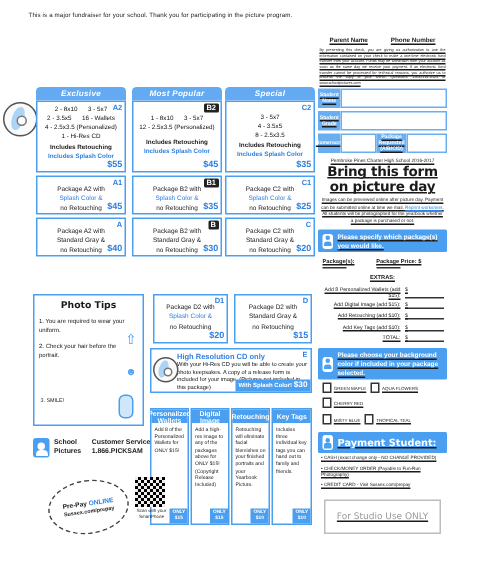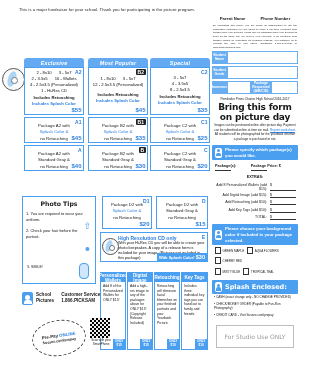--- a/index.html
+++ b/index.html
@@ -121,21 +121,21 @@
                display:flex;align-items:center;justify-content:center;transform:rotate(-8deg);}
   .stamp .txt{font-size:4.4px;font-weight:bold;text-align:center;line-height:1.3;}
   .qr{position:absolute;left:68px;top:26px;width:20px;height:20px;
       background:
         repeating-linear-gradient(0deg,#111 0 2px,#fff 2px 4px),
         repeating-linear-gradient(90deg,#111 0 2px,#fff 2px 4px);
       background-blend-mode:difference;}
   .qrcap{position:absolute;left:66px;top:47px;width:26px;font-size:3px;text-align:center;line-height:1.25;}
 
   
-  .form{position:absolute;left:212px;top:0;width:86px;height:306px;}
+  .form{position:absolute;left:212px;top:8px;width:86px;height:306px;text-decoration:underline;}
   .topnames{display:flex;justify-content:space-around;font-size:4.2px;font-weight:bold;
             padding-top:16px;}
   .legal{font-size:2.5px;line-height:1.45;padding:3px 1px 0;text-align:justify;color:#222;}
   .frow{display:flex;margin-top:2px;height:13px;}
   .flabel{width:15px;background:#6aaef2;color:#fff;font-size:3.4px;font-weight:bold;
           display:flex;align-items:center;justify-content:center;text-align:center;line-height:1.1;}
   .fbox{flex:1;border:1px solid #6aaef2;background:#fff;}
   .schoolline{font-size:3.2px;text-align:center;margin-top:3px;}
   .bring{font-size:9px;font-weight:bold;text-align:center;font-family:"DejaVu Sans",sans-serif;
          margin-top:1px;letter-spacing:-.2px;}
@@ -499,21 +499,21 @@
           <span>MISTY BLUE</span>
         </label>
       <label class="cb">
           <span class="box"></span>
           <span>TROPICAL TEAL</span>
         </label>
     </div>
 
     <div class="blubar pay">
       <div class="ic"></div>
-      <div class="t">Splash Enclosed:</div>
+      <div class="t">Payment Student:</div>
     </div>
     <div class="payline">• CASH (exact change only - NO CHANGE PROVIDED)</div>
     <div class="payline">• CHECK/MONEY ORDER (Payable to Fun-Run Photography)</div>
     <div class="payline">• CREDIT CARD - Visit Sussex.com/prepay</div>
 
     <div class="studio">For Studio Use ONLY</div>
   </div>
 
 </div>
 

